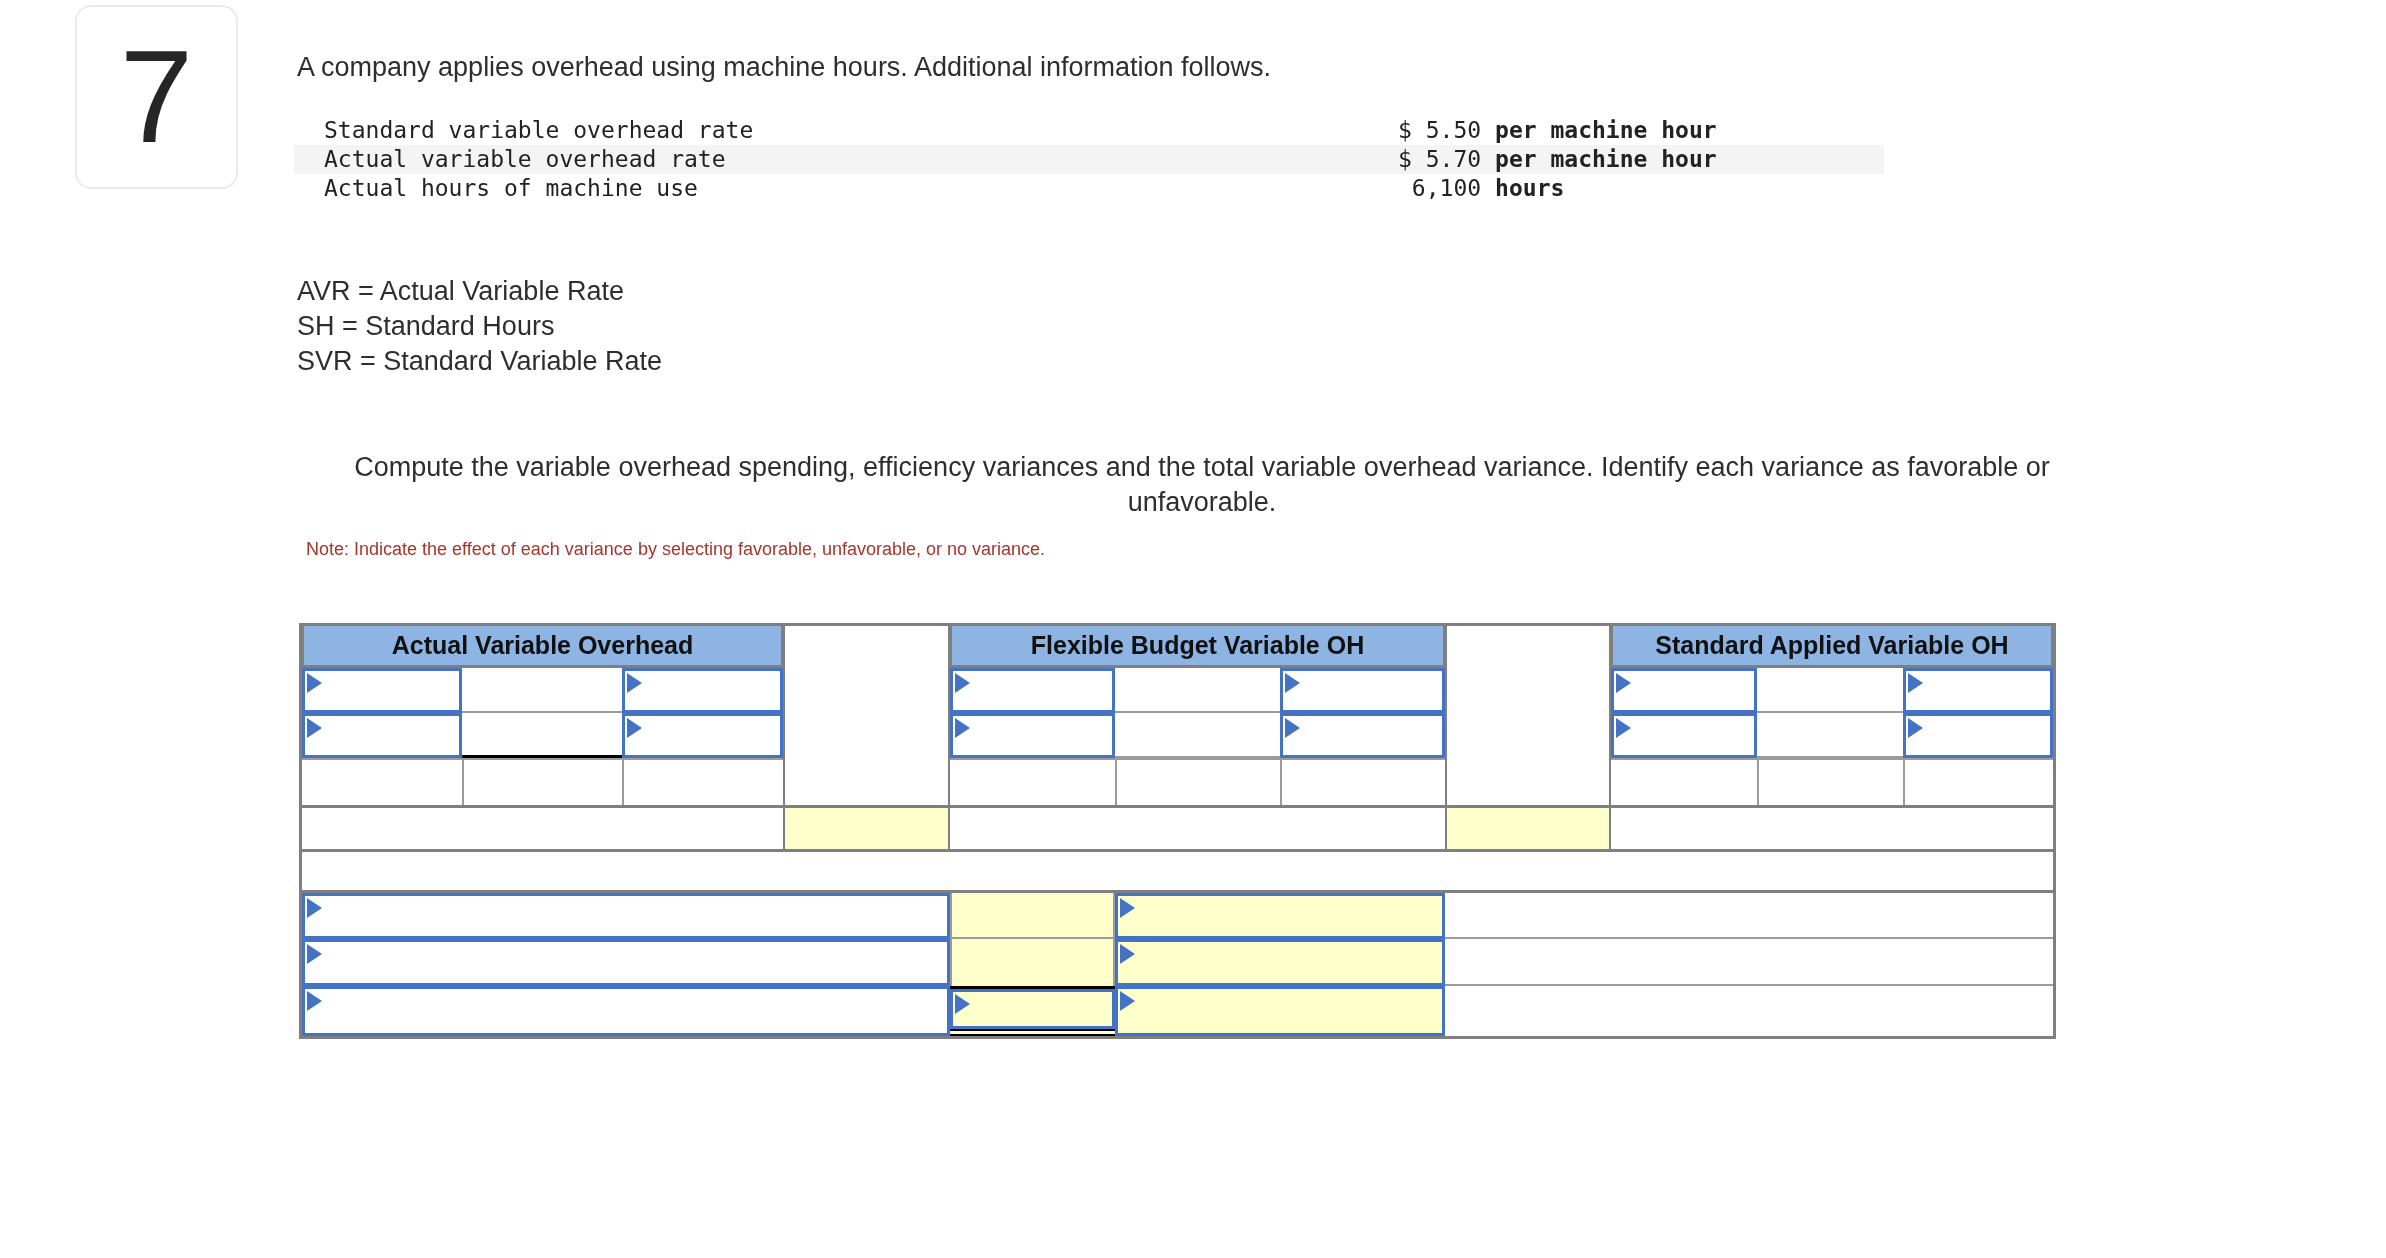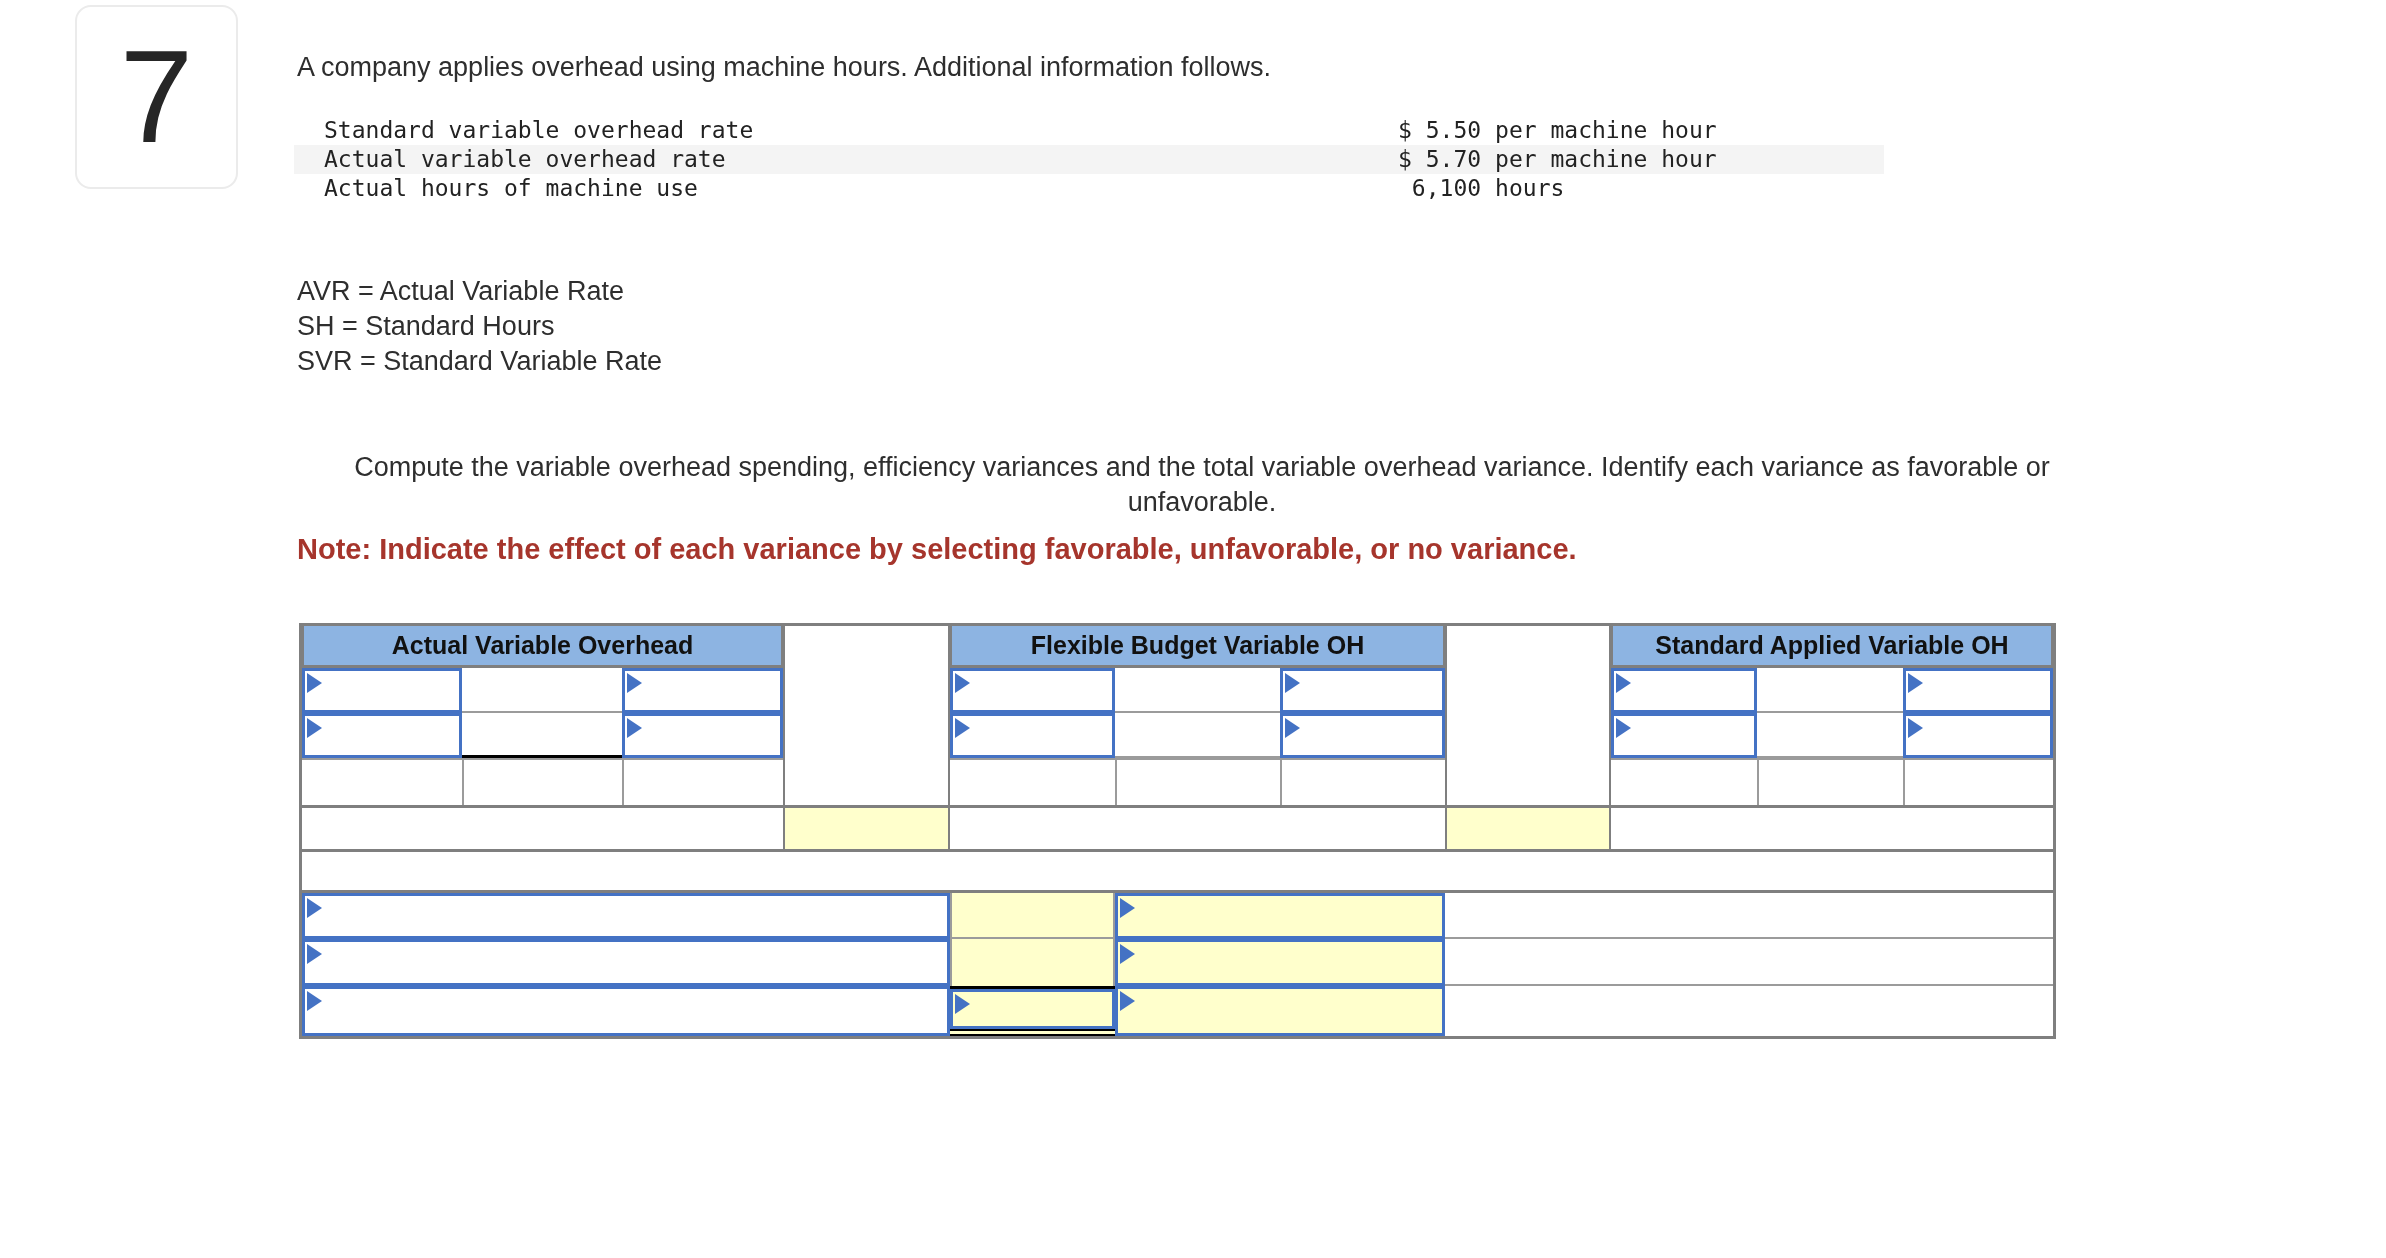--- a/index.html
+++ b/index.html
@@ -31,29 +31,29 @@
   
   .info-table{
     position:absolute;left:294px;top:116px;width:1590px;
     font-family:"DejaVu Sans Mono","Liberation Mono",monospace;
     font-size:23px;color:#222;
   }
   .info-row{position:relative;height:29px;line-height:29px;white-space:pre;}
   .info-row:nth-child(even){background:#f4f4f4;}
   .info-row .lbl{position:absolute;left:30px;top:0;}
   .info-row .val{position:absolute;left:1104px;top:0;white-space:pre;}
-  .info-row .unit{padding-left:14px;}
+  .info-row .unit{padding-left:14px;font-weight:bold;}
 
   
   .defs{position:absolute;left:297px;top:274px;font-size:27px;line-height:35px;color:#2e2e2e;}
 
   
   .inst-block{position:absolute;left:297px;top:450px;width:1810px;}
   .inst{font-size:27px;line-height:35px;color:#2e2e2e;text-align:center;}
-  .note{font-size:29px;line-height:36px;font-weight:bold;color:var(--note-text);margin-top:11px;}
+  .note{font-size:18px;line-height:36px;font-weight:normal;color:var(--note-text);margin-top:11px;margin-left:9px;}
 
   
   .ws{
     position:absolute;left:299px;top:623px;width:1757px;height:416px;
     border:3px solid var(--grid-line);
     display:grid;
     grid-template-columns:160px 160px 161px 167px 165px 165px 165px 166px 146px 146px 150px;
     grid-template-rows:42px 45px 45px 47px 44px 44px 46px 47px 50px;
     background:#fff;
   }

